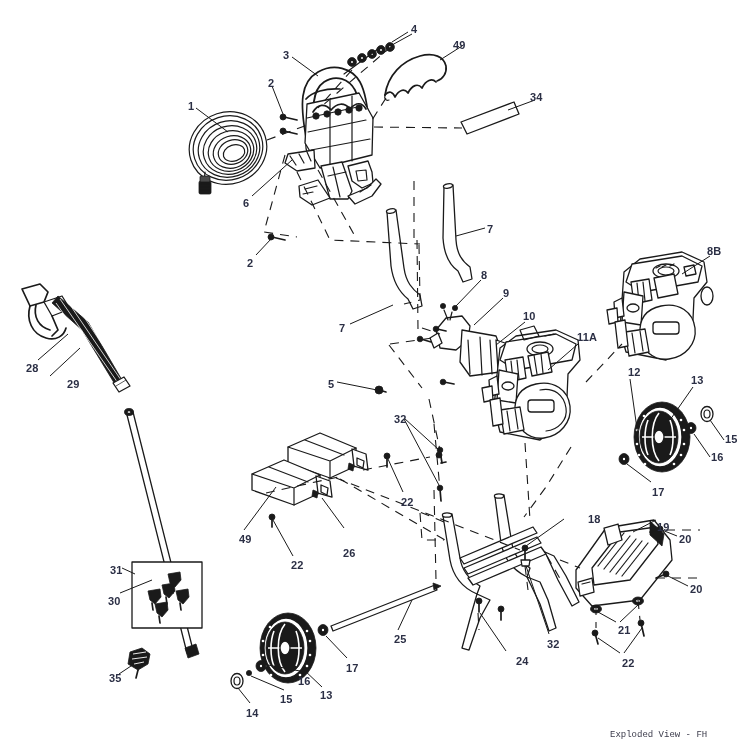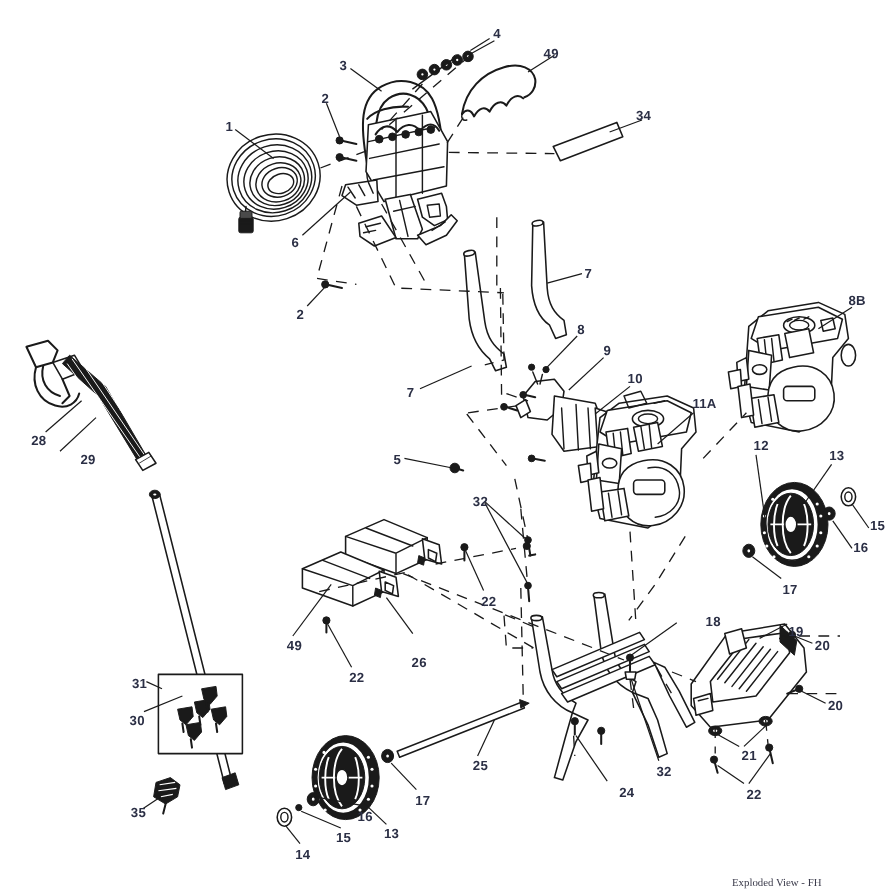--- a/index.html
+++ b/index.html
@@ -2,21 +2,21 @@
 <html><head>
 <meta charset="utf-8">
 <title>Pressure Washer Exploded View</title>
 <style>
   html,body{margin:0;padding:0;background:#ffffff;}
   body{font-family:"Liberation Sans", sans-serif;}
   #stage{position:relative;width:745px;height:742px;background:#ffffff;overflow:hidden;}
   #stage svg{position:absolute;left:0;top:0;}
   .callout{position:absolute;font-family:"Liberation Sans", sans-serif;font-size:11px;font-weight:bold;
            color:#2b2f45;letter-spacing:.2px;white-space:nowrap;line-height:1;}
-  .footnote{position:absolute;font-family:Liberation Serif, serif;font-size:9px;color:#3a3a4a;white-space:nowrap;text-align:right;}
+  .footnote{position:absolute;font-family:Liberation Mono, monospace;font-size:9px;color:#3a3a4a;white-space:nowrap;text-align:right;}
 </style>
 </head>
 <body>
 
 <div id="stage">
 
   <svg width="745" height="742" viewBox="0 0 745 742">
     <defs>
       <style>
         .s{fill:none;stroke:#1a1a1a;stroke-width:1.2;stroke-linecap:round;stroke-linejoin:round;}

